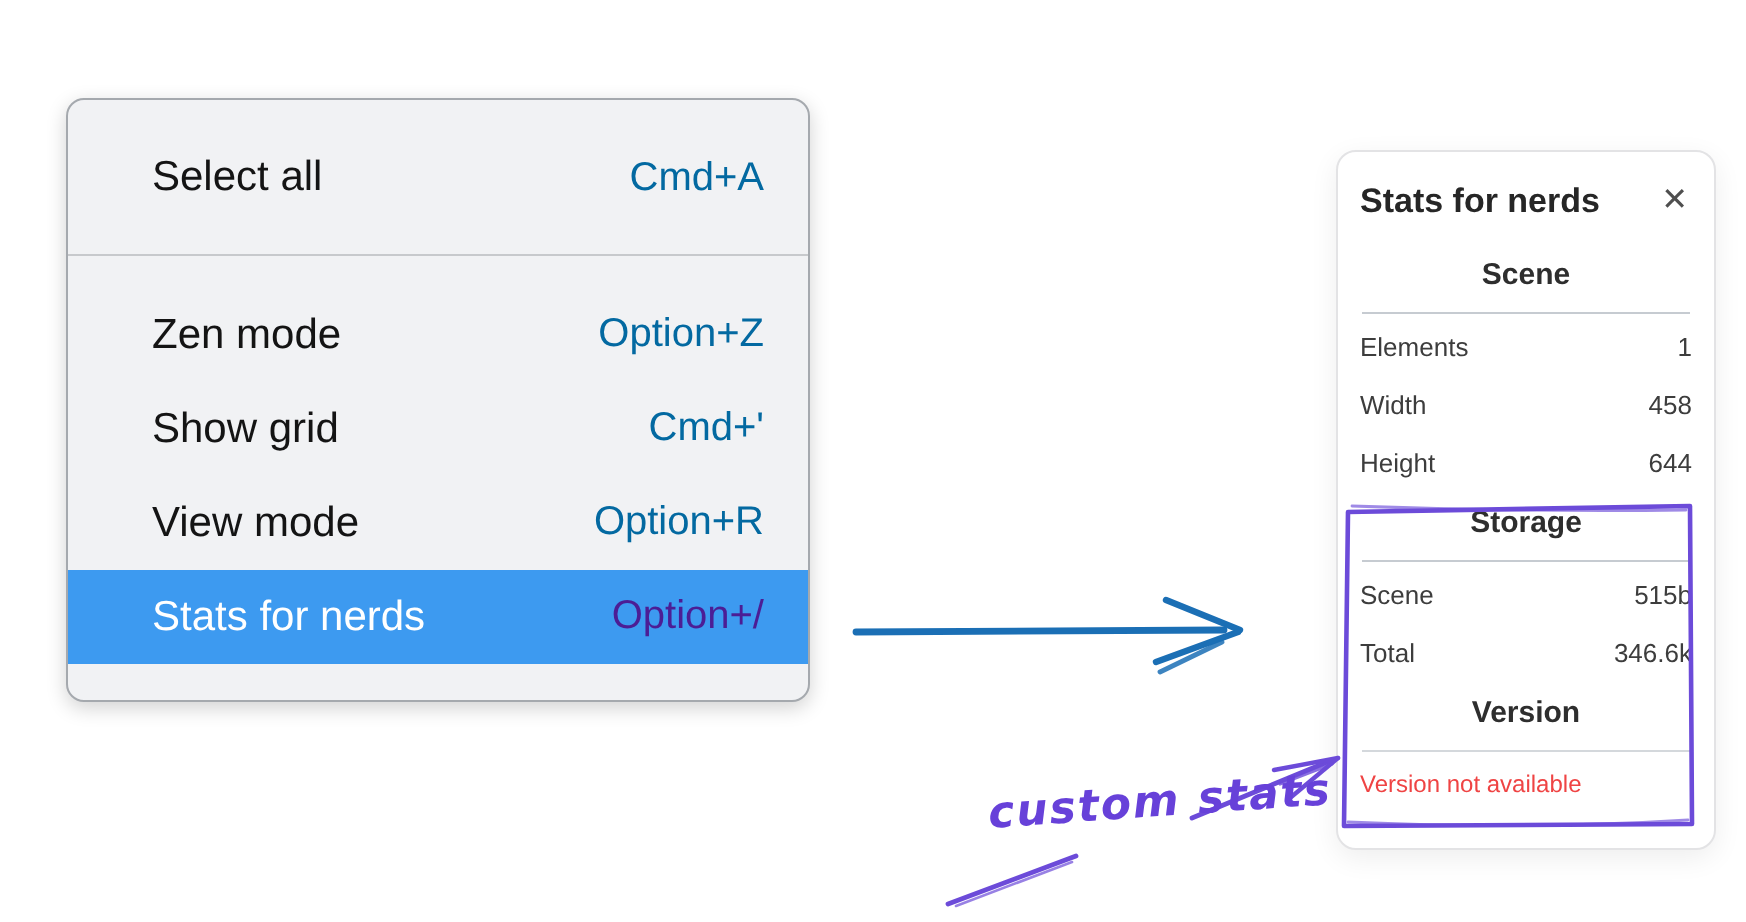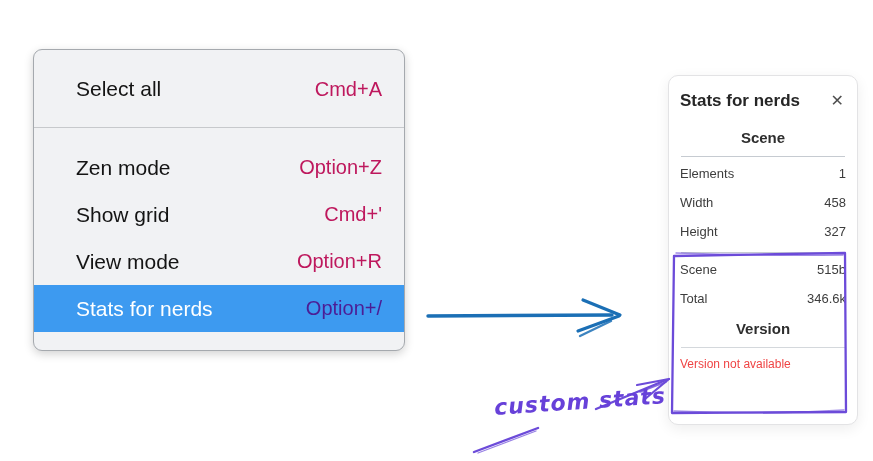--- a/index.html
+++ b/index.html
@@ -14,21 +14,21 @@
   }
   .menu-group.first  { padding:13px 0 12px; }
   .menu-group.second { padding:16px 0 19px; }
   .menu-item {
     display:flex; align-items:center; justify-content:space-between;
     padding:0 22px 0 42px; font-size:21px; cursor:default;
   }
   .menu-group.first  .menu-item { height:52px; }
   .menu-group.second .menu-item { height:47px; }
   .mi-label { color:#141414; }
-  .mi-short { color:#be185d; font-size:20px; }
+  .mi-short { color:#0369a1; font-size:20px; }
   .menu-item.selected { background:#3d9af0; }
   .menu-item.selected .mi-label { color:#ffffff; }
   .menu-item.selected .mi-short { color:#4c1d95; }
   .menu-divider { height:1px; background:#c7c9cc; }
 
   
   .panel {
     position:absolute; left:668px; top:75px; width:190px; height:350px;
     background:#ffffff; border:1px solid #e3e3e5; border-radius:10px;
     box-shadow:0 4px 14px rgba(0,0,0,.07);
@@ -97,25 +97,26 @@
     <div class="stat-row">
       <span>Elements</span>
       <span>1</span>
     </div>
     <div class="stat-row">
       <span>Width</span>
       <span>458</span>
     </div>
     <div class="stat-row">
       <span>Height</span>
-      <span>327</span>
+      <span>644</span>
     </div>
   </div>
 
   <div class="section">
+    <div class="sec-title">Storage</div>
     <div class="sec-divider"></div>
     <div class="stat-row">
       <span>Scene</span>
       <span>515b</span>
     </div>
     <div class="stat-row">
       <span>Total</span>
       <span>346.6k</span>
     </div>
   </div>

